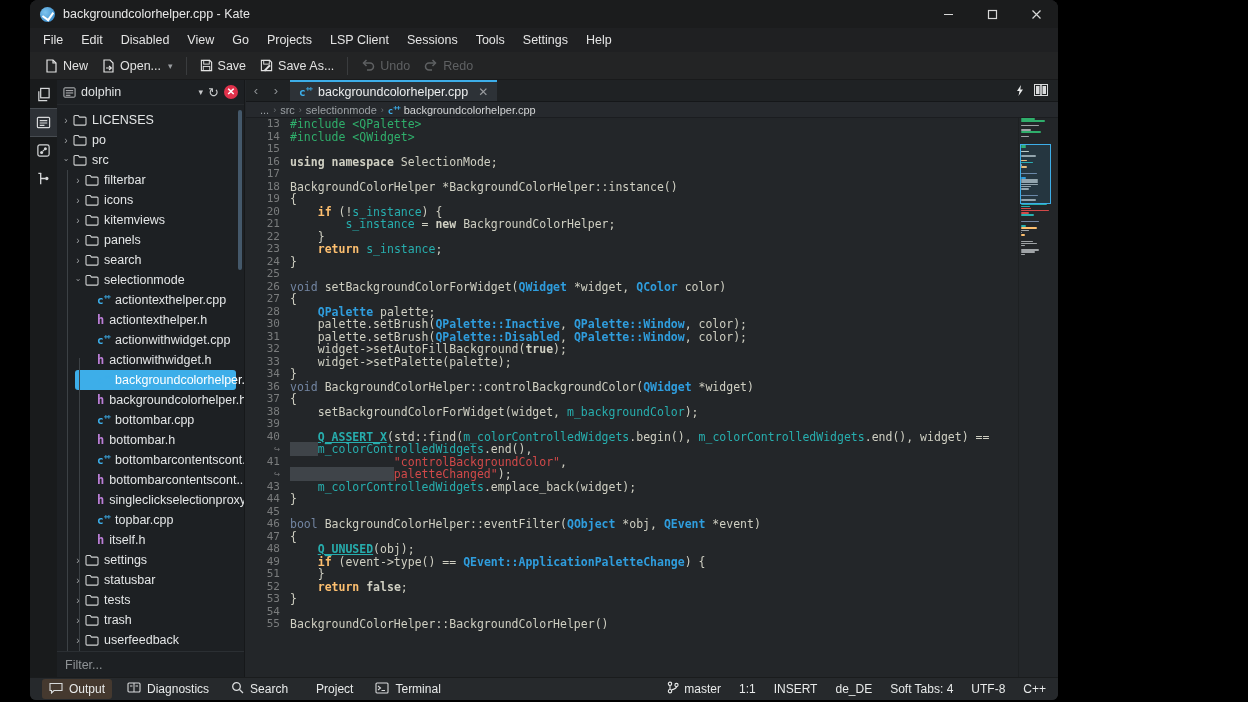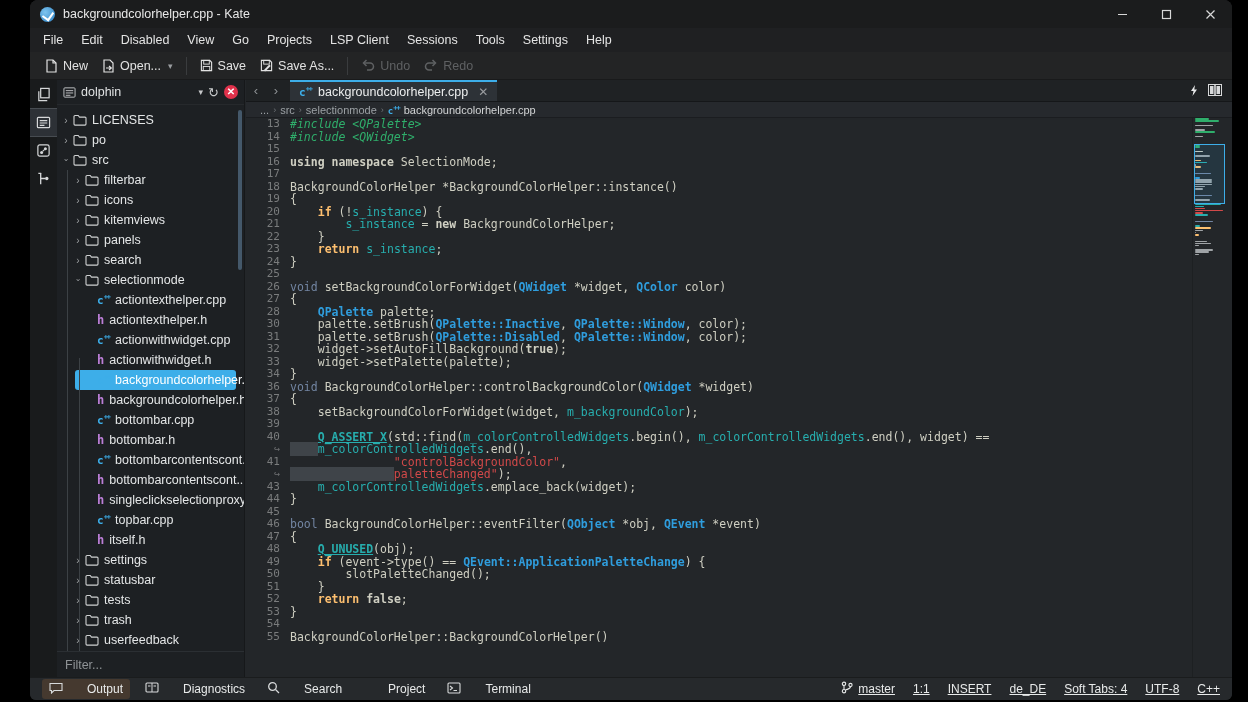--- a/index.html
+++ b/index.html
@@ -1,18 +1,18 @@
 <!DOCTYPE html>
 <html><head>
 <meta charset="utf-8">
 <style>
   * { margin:0; padding:0; box-sizing:border-box; }
   html,body { width:1248px; height:702px; background:#000; overflow:hidden;
               font-family:"Liberation Sans", sans-serif; }
-  #window { position:absolute; left:30px; top:0; width:1202px; height:700px;
+  #window { position:absolute; left:30px; top:0; width:1028px; height:700px;
             background:#232629; border-radius:8px 8px 6px 6px; overflow:hidden; }
 
   
   #titlebar { position:absolute; left:0; top:0; right:0; height:28px; background:#1b1c1d;
               display:flex; align-items:center; color:#e8e8e8; font-size:12.5px; }
   #app-icon { width:15px; height:15px; border-radius:50%; margin:0 8px 0 10px;
               background:radial-gradient(circle at 35% 35%, #7dc4ef, #2b7fc2); position:relative; }
   #app-icon:after { content:""; position:absolute; left:3px; top:4px; width:8px; height:6px;
               border-left:2px solid #fff; border-bottom:2px solid #fff; transform:rotate(-55deg); }
   .win-btns { margin-left:auto; display:flex; height:100%; }
@@ -87,21 +87,21 @@
                 color:#9ba0a4; border-bottom:1px solid #1b1d20; }
   #breadcrumb .crumb-last { color:#d2d4d5; }
   #breadcrumb .crumb-sep { color:#6f7478; font-size:9px; }
 
   #code-area { position:absolute; left:0; top:38px; right:0; bottom:0; background:#232629; overflow:hidden; }
   .code-row { display:flex; height:12.5px; line-height:12.5px; white-space:pre;
               font-family:"DejaVu Sans Mono",monospace; font-size:11.5px; }
   .gutter { flex:0 0 44px; text-align:right; padding-right:10px; color:#7a7c7d; font-size:11px; }
   .gutter.wrapmark { color:#6f7173; font-size:10px; }
   .tk-n { color:#cfcfc2; }
-  .tk-g { color:#2fae6b;font-style:italic; }
+  .tk-g { color:#2fae6b; }
   .tk-k { color:#cfcfc2; font-weight:bold; }
   .tk-c { color:#fdbf6f; font-weight:bold; }
   .tk-v { color:#27aeae; }
   .tk-m { color:#27aeae; font-weight:bold; text-decoration:underline; }
   .tk-q { color:#2f9ddd; font-weight:bold; }
   .tk-t { color:#7285a2; }
   .tk-s { color:#d14949; }
   .tk-w { background:#3f4449; color:transparent; }
 
   #minimap { position:absolute; right:6px; top:38px; width:34px; bottom:0; background:#232629;
@@ -110,23 +110,23 @@
   .mm-bar { height:1.6px; border-radius:1px; }
   #mm-viewport { position:absolute; left:1px; right:1px; border:1px solid #3daee9;
                  background:rgba(61,174,233,0.12); }
   #tree-scrollbar { position:absolute; right:2px; top:30px; width:4px; height:160px;
                     background:#44586a; border-radius:2px; }
 
   
   #statusbar { position:absolute; left:0; right:0; bottom:0; height:23px; background:#26292c;
                border-top:1px solid #1a1c1d; display:flex; align-items:center; font-size:12px;
                color:#e8eaea; padding:0 12px; }
-  .sb-item { display:flex; align-items:center; gap:24px; padding:2px 7px; border-radius:3px; }
+  .sb-item { display:flex; align-items:center; gap:6px; padding:2px 7px; border-radius:3px; }
   .sb-item.active { background:#45392f; }
-  #sb-right { margin-left:auto; display:flex; align-items:center; gap:18px;text-decoration:underline; }
+  #sb-right { margin-left:auto; display:flex; align-items:center; gap:18px; }
   .sb-right-item { display:flex; align-items:center; gap:5px; }
 </style>
 </head>
 <body>
 
 <div id="window">
 
   <div id="titlebar">
     <div id="app-icon"></div>
     <span>backgroundcolorhelper.cpp  - Kate</span>
@@ -569,21 +569,20 @@
           <div class="code-row"><span class="gutter wrapmark">↪</span><span><span class="tk-w">    </span><span class="tk-v">m_colorControlledWidgets</span><span class="tk-n">.end(),</span></span></div>
           <div class="code-row"><span class="gutter">41</span><span><span class="tk-n">               </span><span class="tk-s">"controlBackgroundColor"</span><span class="tk-n">,</span></span></div>
           <div class="code-row"><span class="gutter wrapmark">↪</span><span><span class="tk-w">               </span><span class="tk-s">paletteChanged"</span><span class="tk-n">);</span></span></div>
           <div class="code-row"><span class="gutter">43</span><span><span class="tk-n">    </span><span class="tk-v">m_colorControlledWidgets</span><span class="tk-n">.emplace_back(widget);</span></span></div>
           <div class="code-row"><span class="gutter">44</span><span><span class="tk-n">}</span></span></div>
           <div class="code-row"><span class="gutter">45</span><span></span></div>
           <div class="code-row"><span class="gutter">46</span><span><span class="tk-t">bool</span><span class="tk-n"> BackgroundColorHelper::eventFilter(</span><span class="tk-q">QObject</span><span class="tk-n"> *obj, </span><span class="tk-q">QEvent</span><span class="tk-n"> *event)</span></span></div>
           <div class="code-row"><span class="gutter">47</span><span><span class="tk-n">{</span></span></div>
           <div class="code-row"><span class="gutter">48</span><span><span class="tk-n">    </span><span class="tk-m">Q_UNUSED</span><span class="tk-n">(obj);</span></span></div>
           <div class="code-row"><span class="gutter">49</span><span><span class="tk-n">    </span><span class="tk-c">if</span><span class="tk-n"> (event-&gt;type() == </span><span class="tk-q">QEvent::ApplicationPaletteChange</span><span class="tk-n">) {</span></span></div>
-          <div class="code-row"><span class="gutter">50</span><span><span class="tk-n">        slotPaletteChanged();</span></span></div>
           <div class="code-row"><span class="gutter">51</span><span><span class="tk-n">    }</span></span></div>
           <div class="code-row"><span class="gutter">52</span><span><span class="tk-n">    </span><span class="tk-c">return</span><span class="tk-n"> </span><span class="tk-k">false</span><span class="tk-n">;</span></span></div>
           <div class="code-row"><span class="gutter">53</span><span><span class="tk-n">}</span></span></div>
           <div class="code-row"><span class="gutter">54</span><span></span></div>
           <div class="code-row"><span class="gutter">55</span><span><span class="tk-n">BackgroundColorHelper::BackgroundColorHelper()</span></span></div>
         </div>
       <div id="minimap">
           <div class="mm-row">
             <div class="mm-bar" style="width: 14px; margin-left: 2px; background: rgb(47, 174, 107);"></div>
           </div>

